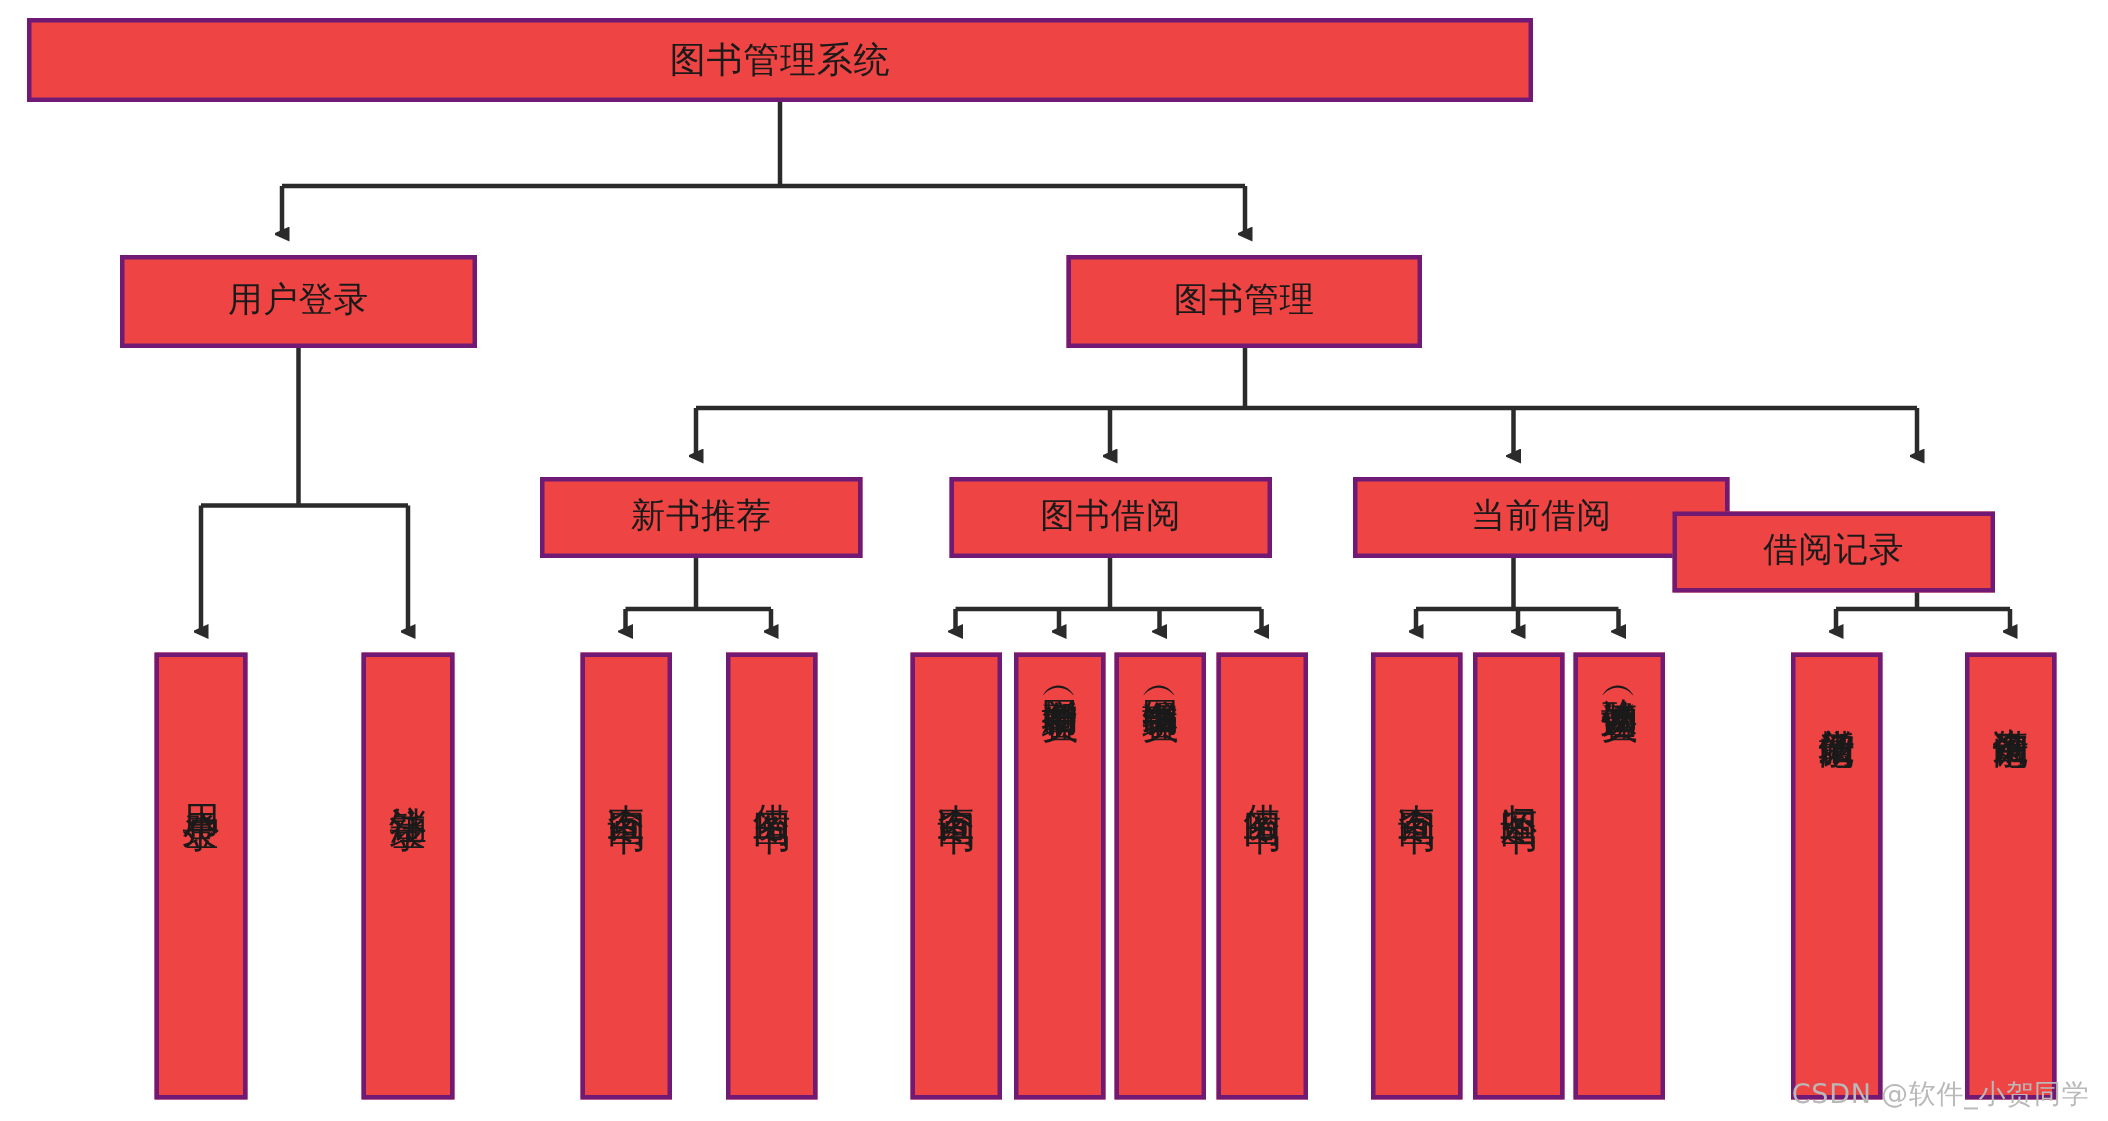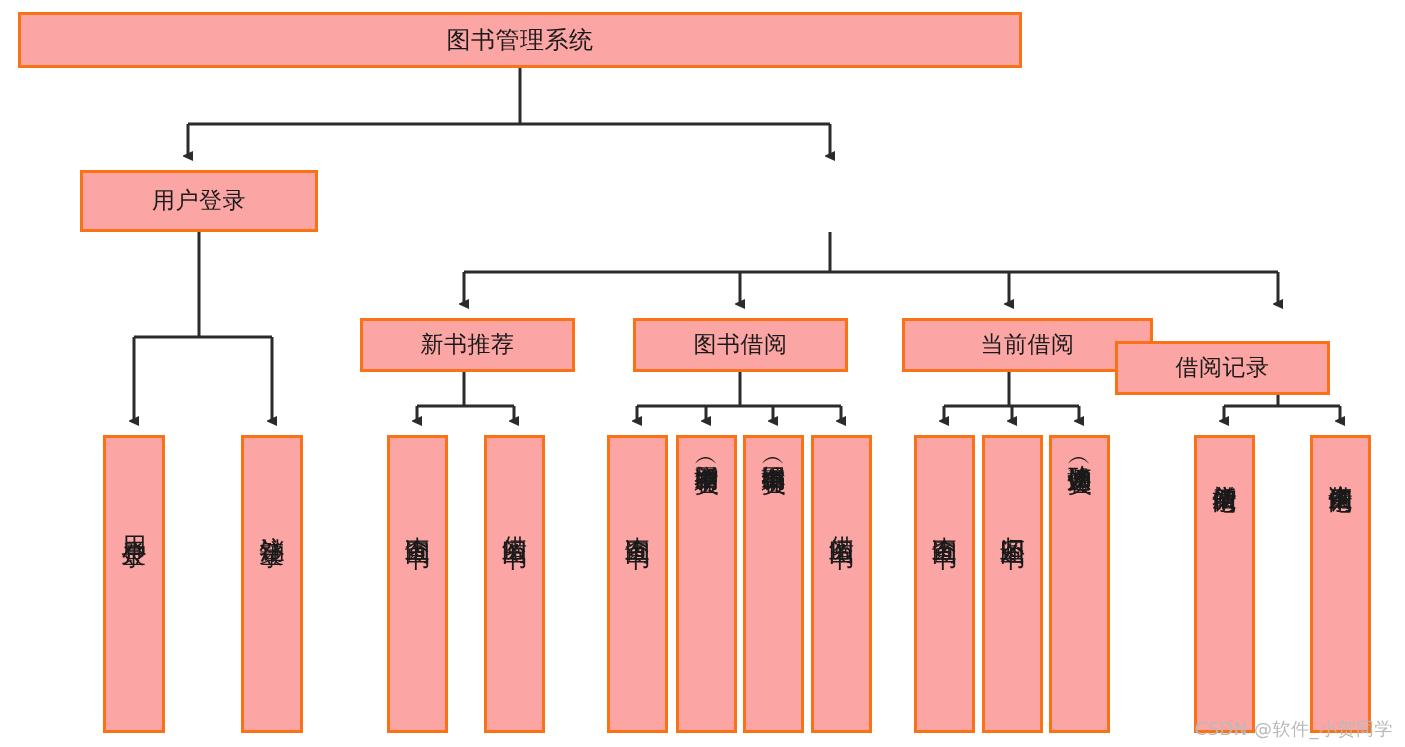--- a/index.html
+++ b/index.html
@@ -21,22 +21,22 @@
     position: absolute;
     left: 0;
     top: 0;
     width: 1405px;
     height: 747px;
     pointer-events: none;
   }
   .node {
     position: absolute;
     box-sizing: border-box;
-    background: #fca5a5;
-    border: 3px solid #f97316;
+    background: #ef4444;
+    border: 3px solid #701a75;
     display: flex;
     align-items: center;
     justify-content: center;
     color: #1a1a1a;
   }
   .node .label {
     display: block;
     text-align: center;
     line-height: 1.12;
     letter-spacing: 0.5px;
@@ -133,20 +133,23 @@
     </g>
   </svg>
 
   <div class="node horiz root" style="left:18px; top:12px; width:1004px; height:56px;">
     <span class="label">图书管理系统</span>
   </div>
 
   <div class="node horiz" style="left:80px; top:170px; width:238px; height:62px;">
     <span class="label">用户登录</span>
   </div>
+  <div class="node horiz" style="left:711px; top:170px; width:237px; height:62px;">
+    <span class="label">图书管理</span>
+  </div>
 
   <div class="node horiz" style="left:633px; top:318px; width:215px; height:54px;">
     <span class="label">图书借阅</span>
   </div>
   <div class="node horiz" style="left:360px; top:318px; width:215px; height:54px;">
     <span class="label">新书推荐</span>
   </div>
   <div class="node horiz" style="left:902px; top:318px; width:251px; height:54px;">
     <span class="label">当前借阅</span>
   </div>

